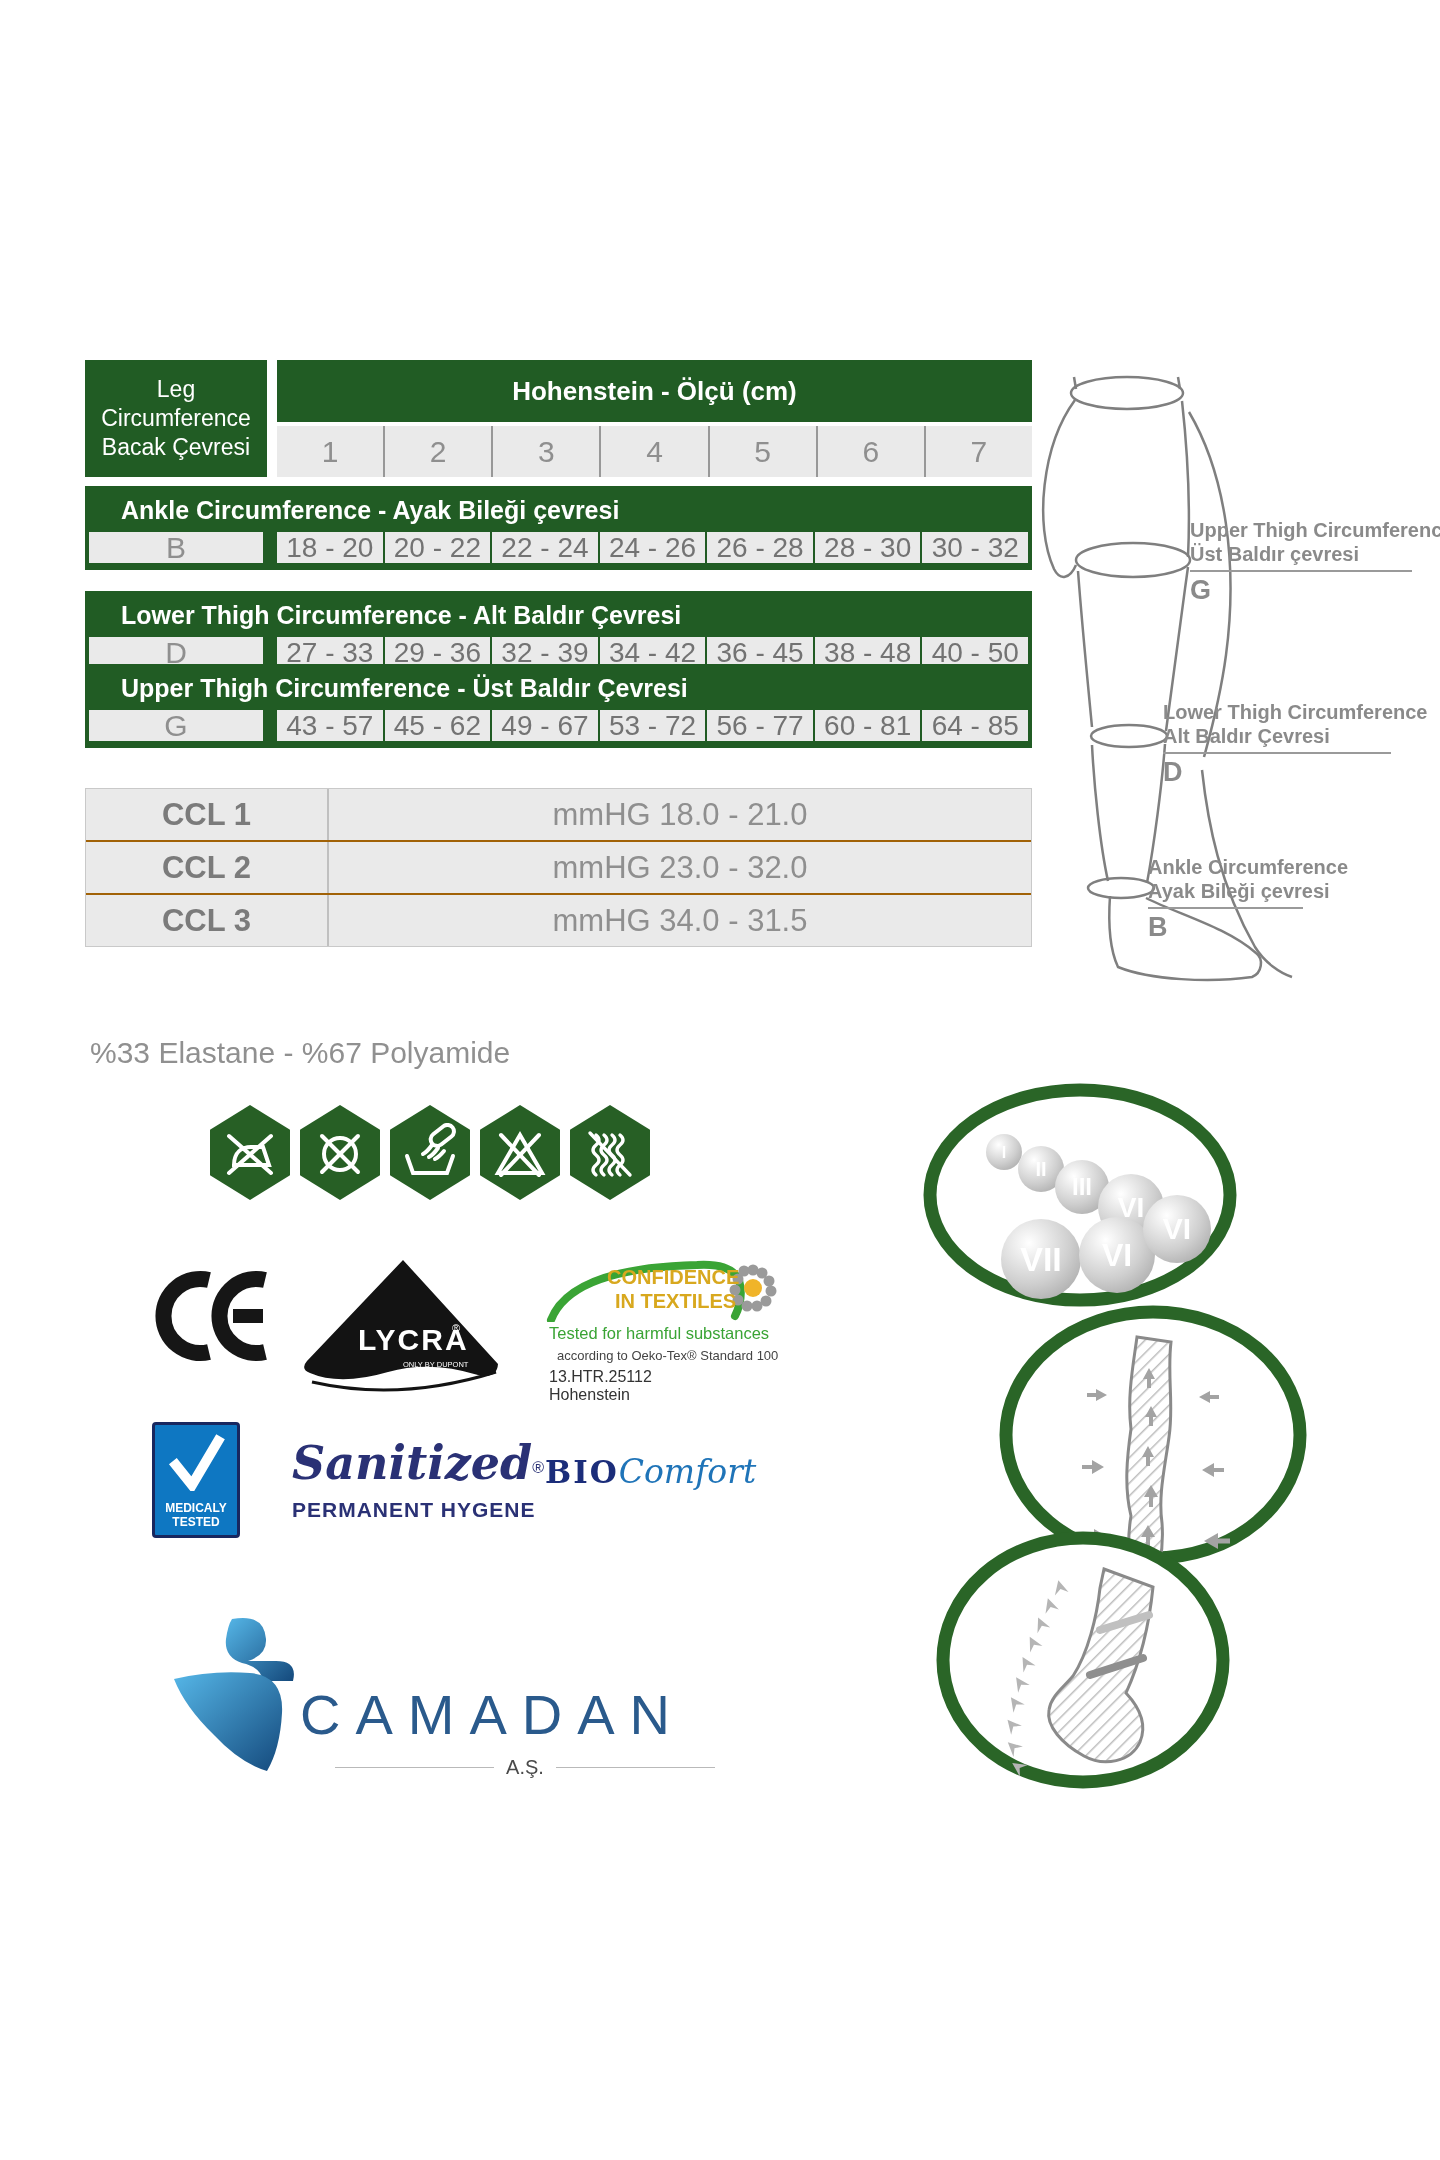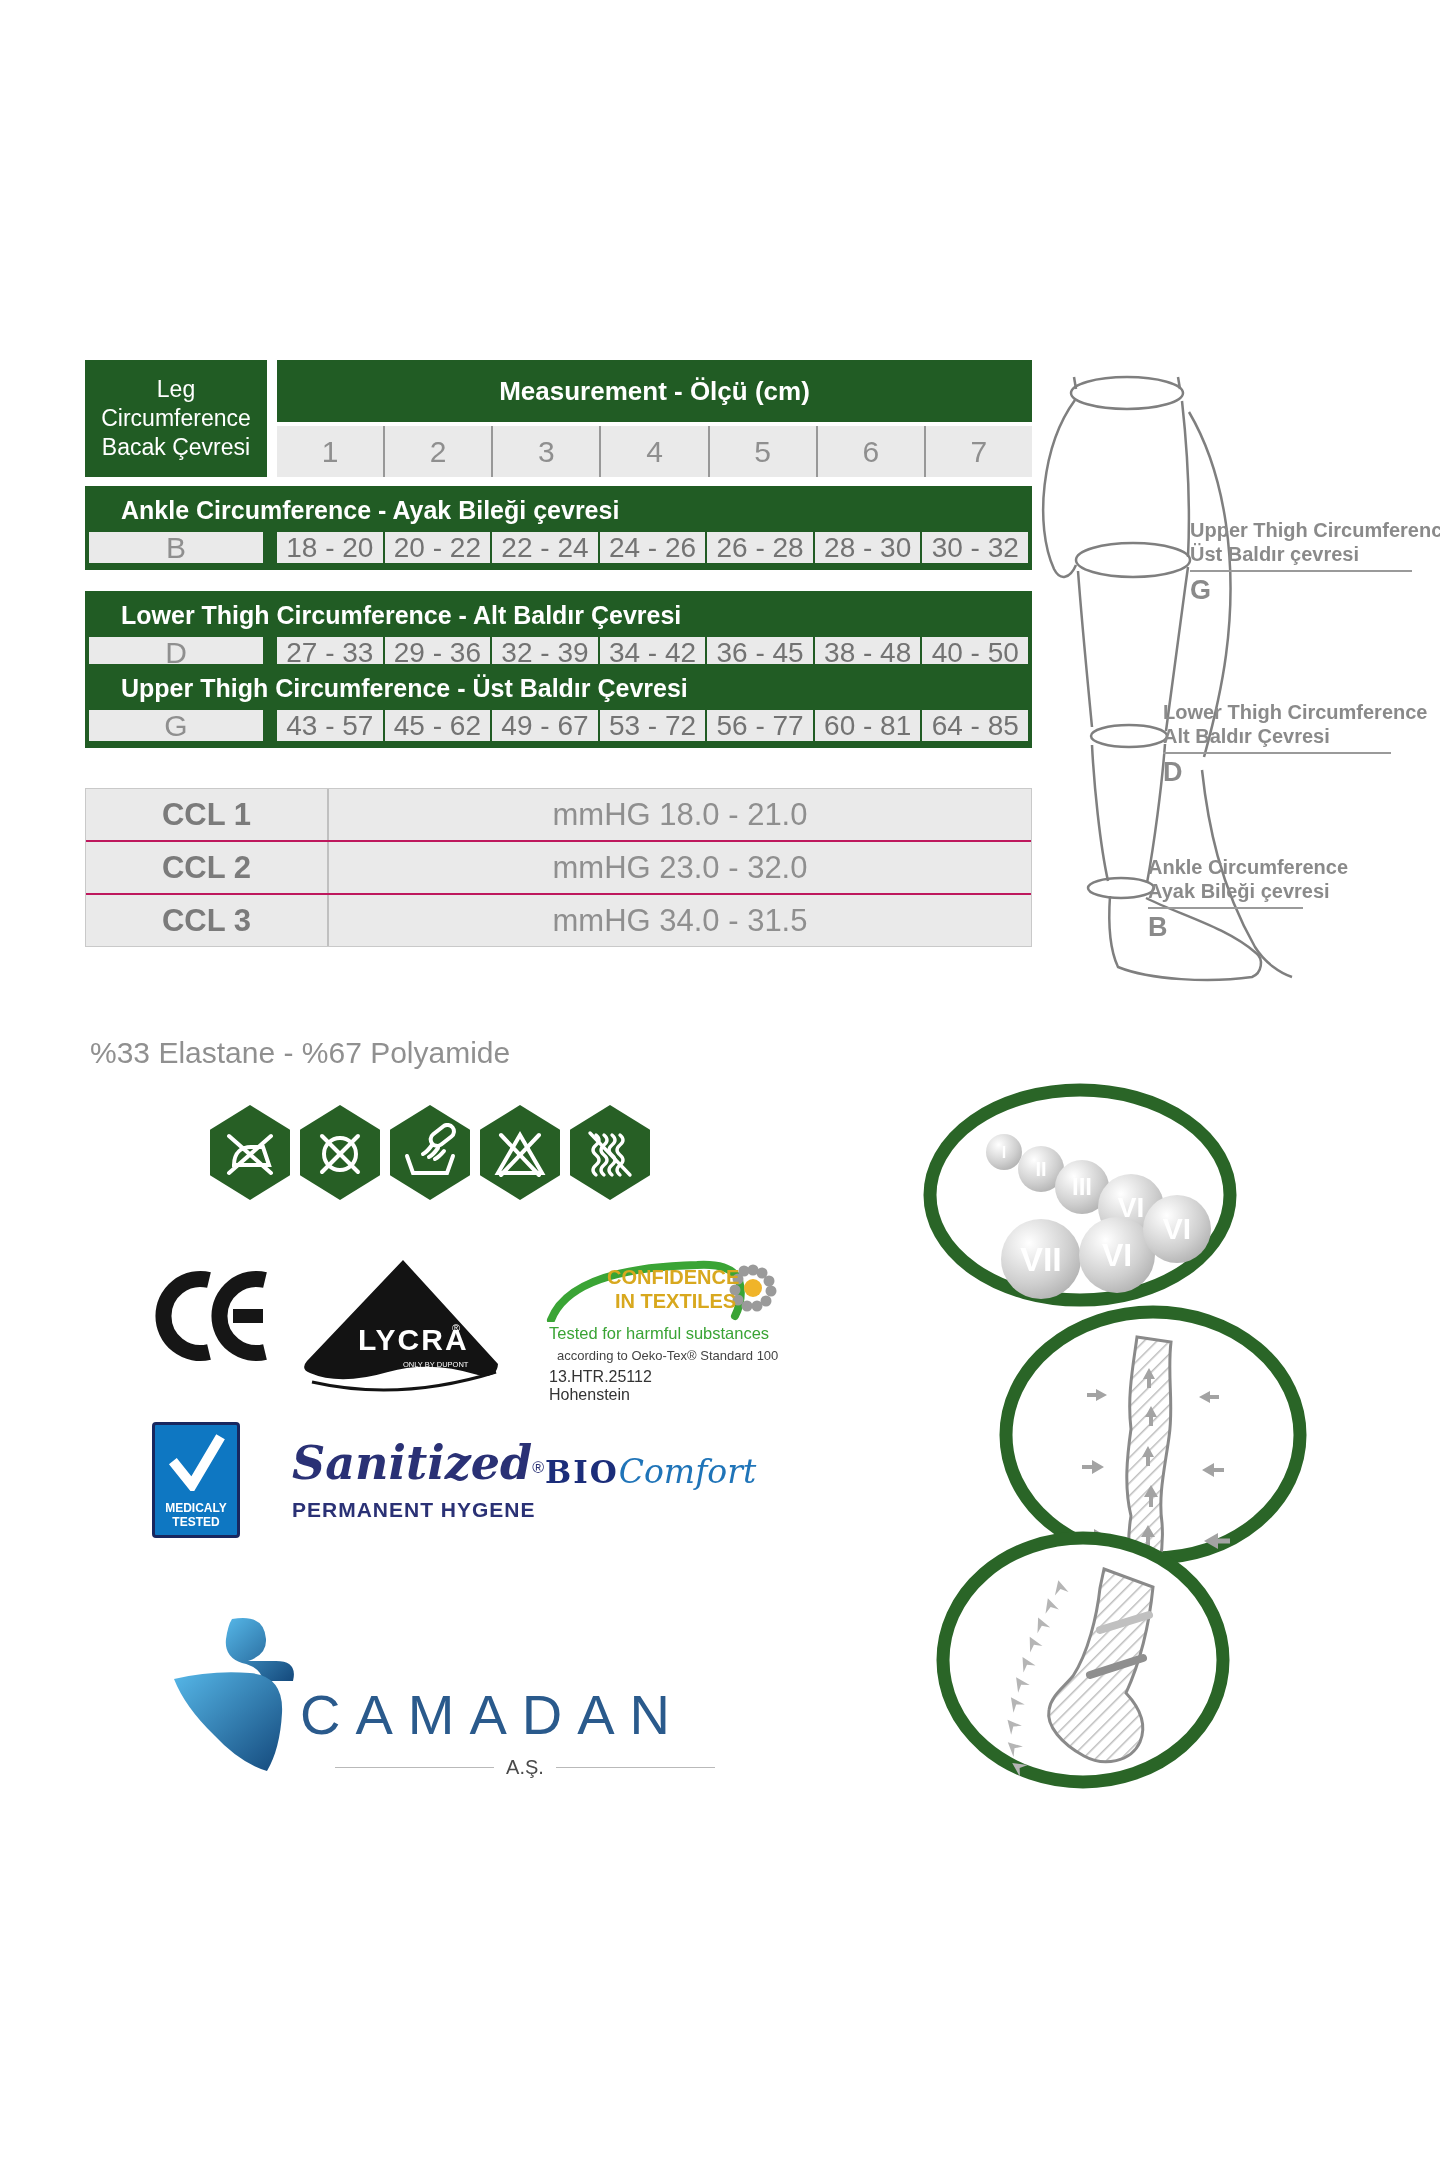--- a/index.html
+++ b/index.html
@@ -29,21 +29,21 @@
                font-size:30px;display:flex;align-items:center;justify-content:center;}
   .val-cell{flex:1;margin-left:2px;background:#eaeaea;color:#737373;font-size:28px;
             display:flex;align-items:center;justify-content:center;white-space:nowrap;}
   .val-cell:first-of-type{margin-left:0;}
 
   
   .comp{left:85px;top:782px;width:947px;}
   .comp-band{height:55px;display:flex;align-items:center;justify-content:center;
              font-weight:bold;font-size:26px;}
   .comp-rows{margin-top:6px;border:1px solid #c9c9c9;}
-  .comp-row{display:flex;height:51px;background:#eaeaea;border-top:2px solid #be185d;}
+  .comp-row{display:flex;height:51px;background:#eaeaea;border-top:2px solid #a16207;}
   .comp-row:first-child{border-top:none;}
   .comp-label{width:241px;border-right:2px solid #c0c0c0;display:flex;align-items:center;
               justify-content:center;font-weight:bold;font-size:31px;color:#7b7b7b;}
   .comp-val{flex:1;display:flex;align-items:center;justify-content:center;
             font-size:31px;color:#8f8f8f;}
 
   .composition{left:90px;top:1036px;font-size:30px;color:#909090;}
 
   
   .hexrow{left:210px;top:1105px;display:flex;gap:10px;}
@@ -91,21 +91,21 @@
 </style>
 </head>
 <body>
 
 <div class="abs tbl" style="top:360px;height:117px;">
   <div class="abs corner green">
     <div>Leg Circumference</div>
     <div>Bacak Çevresi</div>
   </div>
   <div class="abs meas-wrap">
-    <div class="abs meas-band green">Measurement - Ölçü (cm)</div>
+    <div class="abs meas-band green">Hohenstein - Ölçü (cm)</div>
     <div class="abs num-row">
       <div class="num-cell">1</div>
       <div class="num-cell">2</div>
       <div class="num-cell">3</div>
       <div class="num-cell">4</div>
       <div class="num-cell">5</div>
       <div class="num-cell">6</div>
       <div class="num-cell">7</div>
     </div>
   </div>

